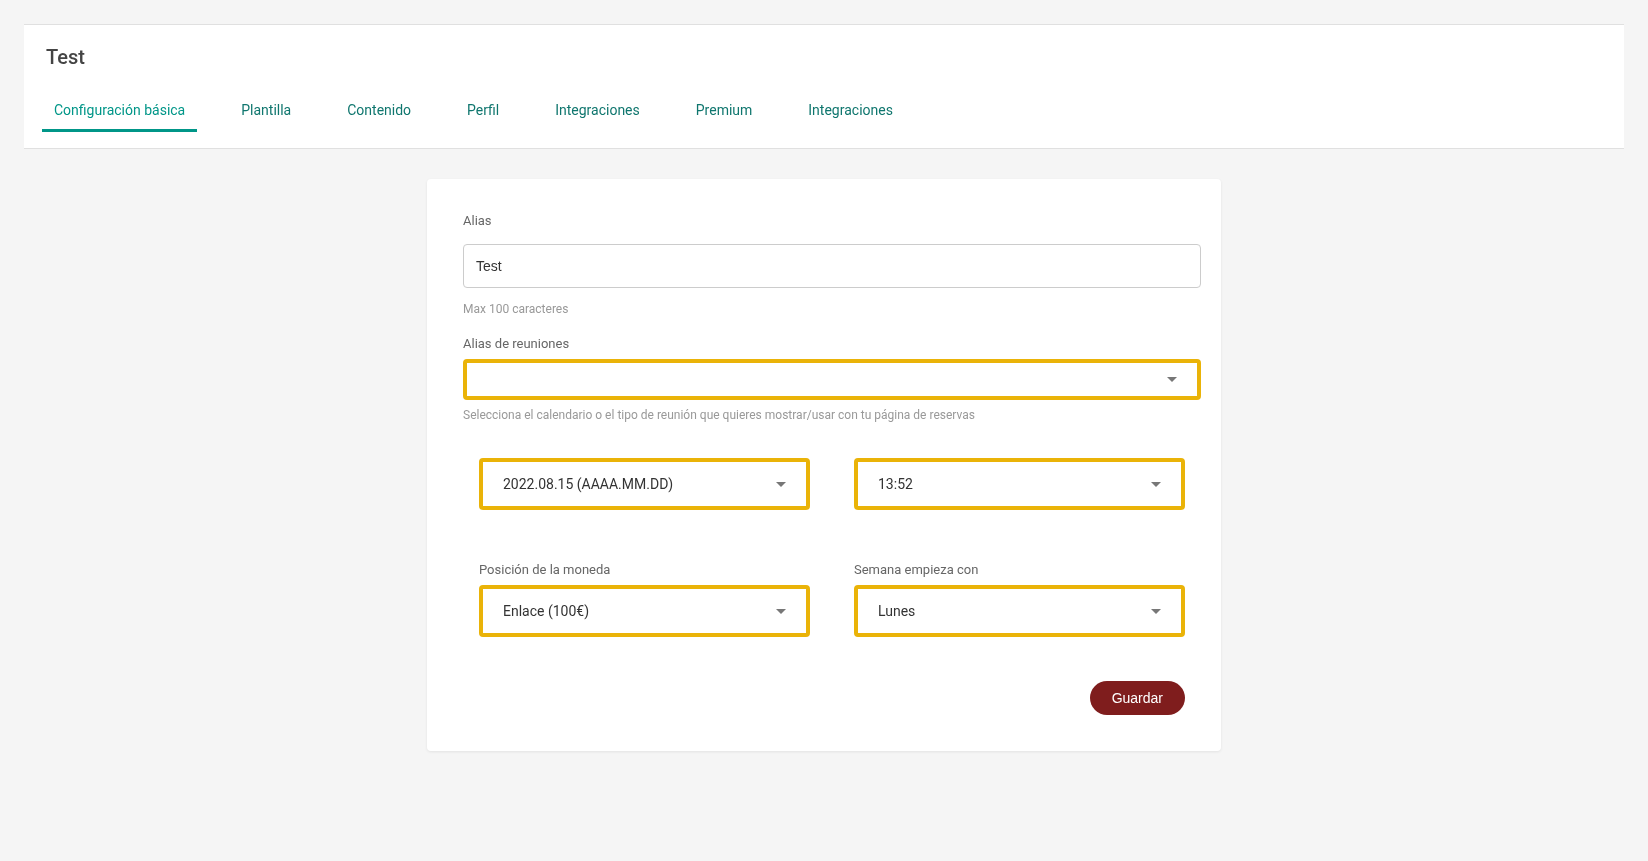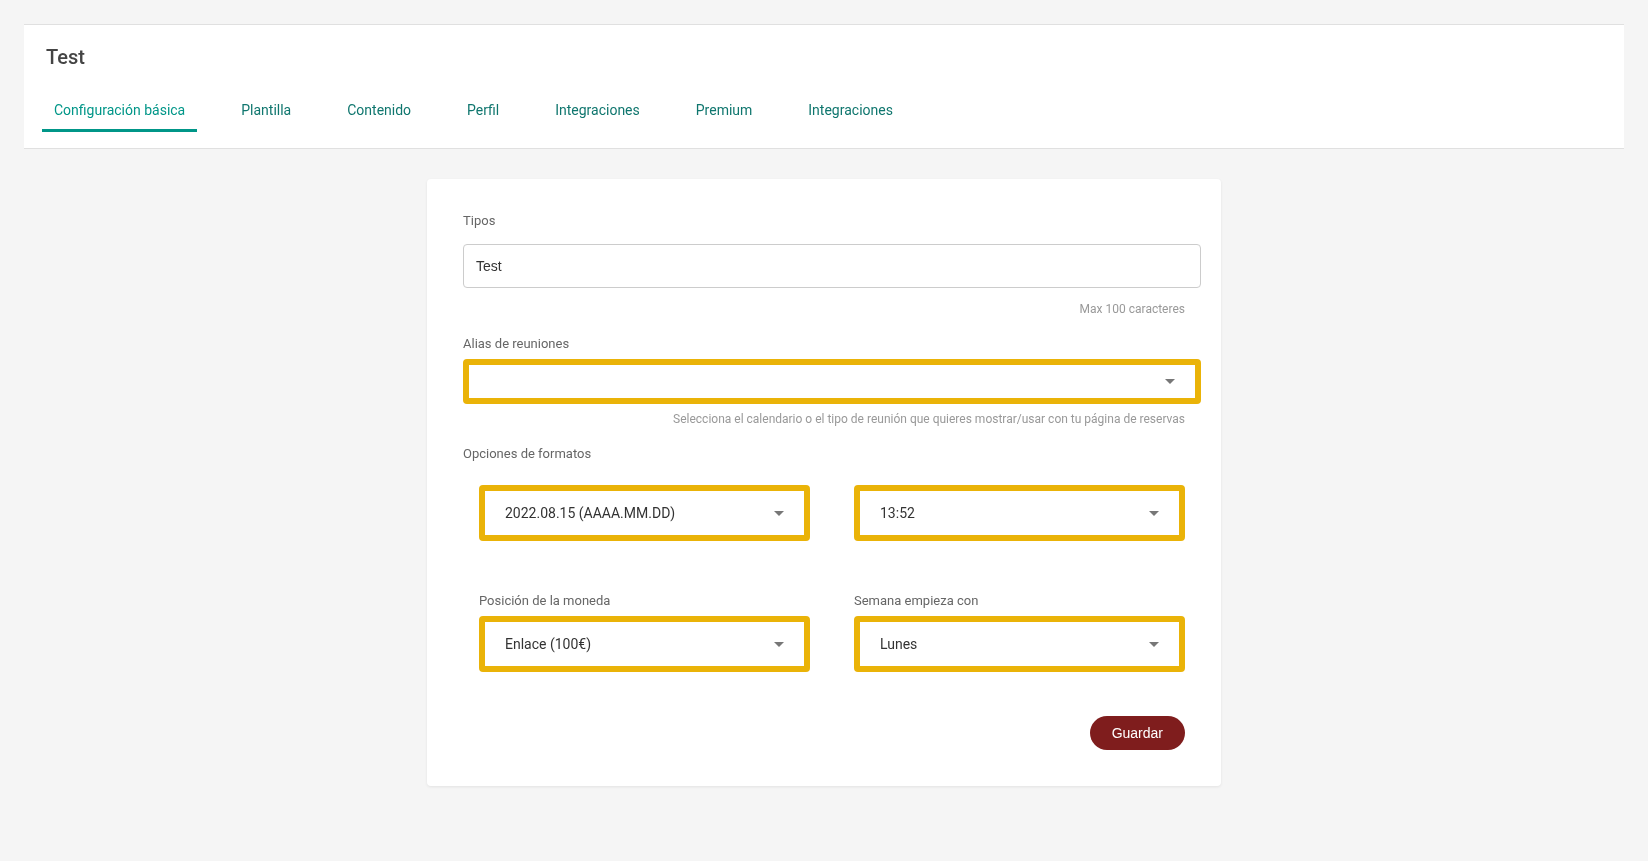--- a/index.html
+++ b/index.html
@@ -75,26 +75,25 @@
     color: #333;
     background: #fff;
   }
   .input::placeholder {
     color: #aaa;
   }
   .helper {
     font-size: 12px;
     color: #999;
     margin-top: 6px;
-    text-align: right;
   }
   .select {
     width: 100%;
     padding: 6px 12px;
-    border: 6px solid #eab308;
+    border: 4px solid #eab308;
     border-radius: 4px;
     font-size: 14px;
     color: #333;
     background: #fff;
     display: flex;
     justify-content: space-between;
     align-items: center;
     cursor: pointer;
   }
   .caret {
@@ -139,37 +138,36 @@
     <div class="tab">Integraciones</div>
     <div class="tab">Premium</div>
     <div class="tab">Integraciones</div>
   </div>
 </div>
 
 <div class="content-wrap">
   <div class="card">
 
     <div class="form-group">
-      <label class="label">Tipos</label>
+      <label class="label">Alias</label>
       <input class="input" type="text" value="Test" style="">
       <div class="helper">Max 100 caracteres</div>
     </div>
 
 
     <div class="form-group">
       <label class="label">Alias de reuniones</label>
       <div class="select">
         <span></span>
         <span class="caret"></span>
       </div>
       <div class="helper">Selecciona el calendario o el tipo de reunión que quieres mostrar/usar con tu página de reservas</div>
     </div>
 
     <div class="form-group">
-      <label class="label">Opciones de formatos</label>
       <div class="row">
         <div class="col">
           <div class="select">
             <span>2022.08.15 (AAAA.MM.DD)</span>
             <span class="caret"></span>
           </div>
         </div>
         <div class="col">
           <div class="select">
             <span>13:52</span>

